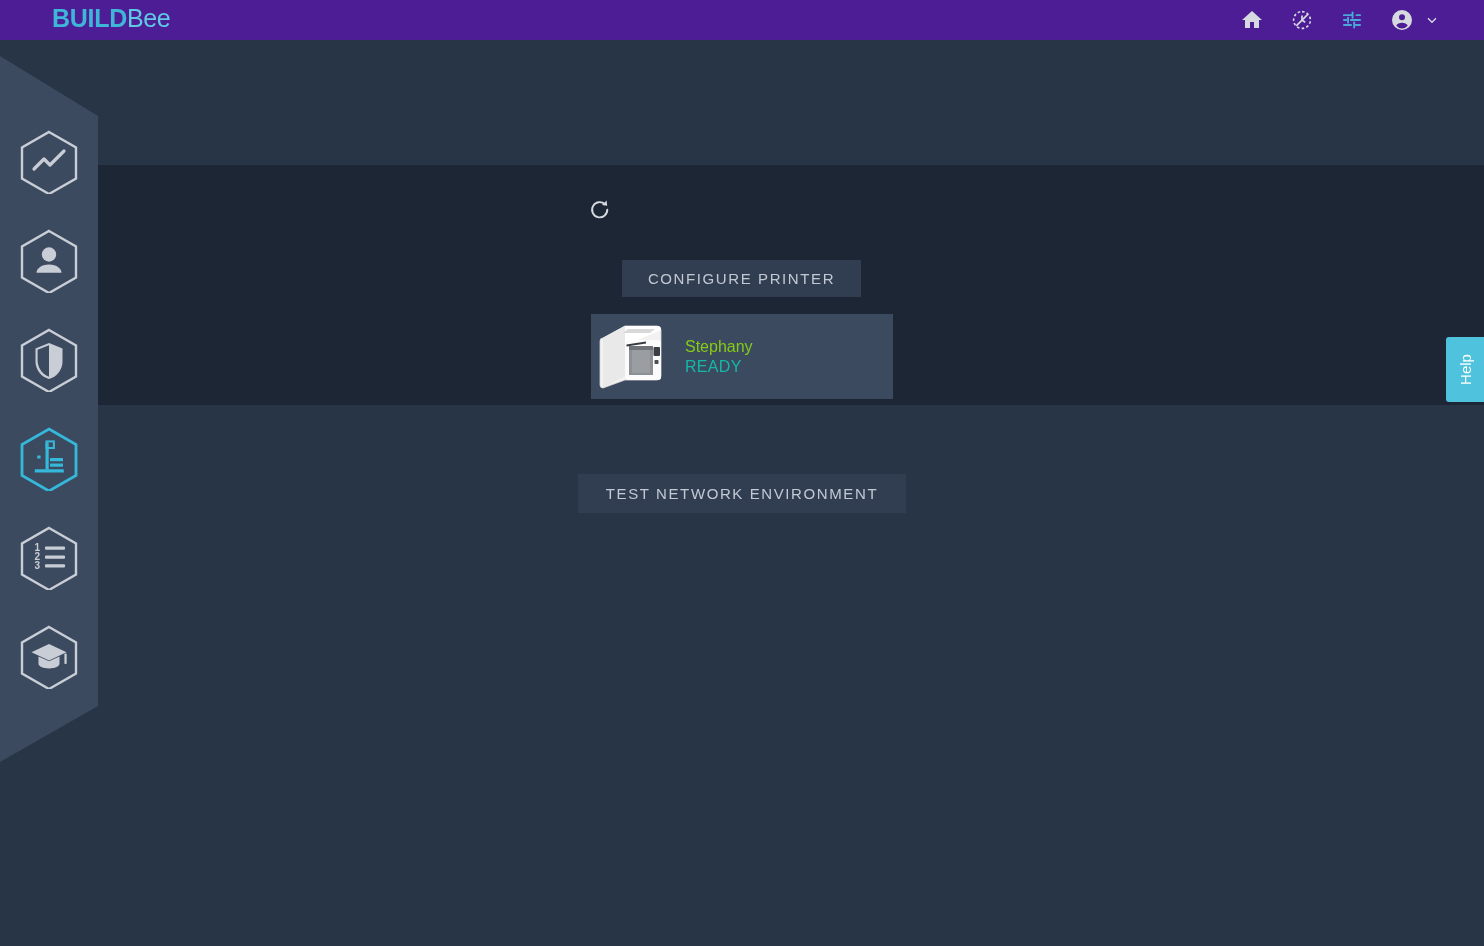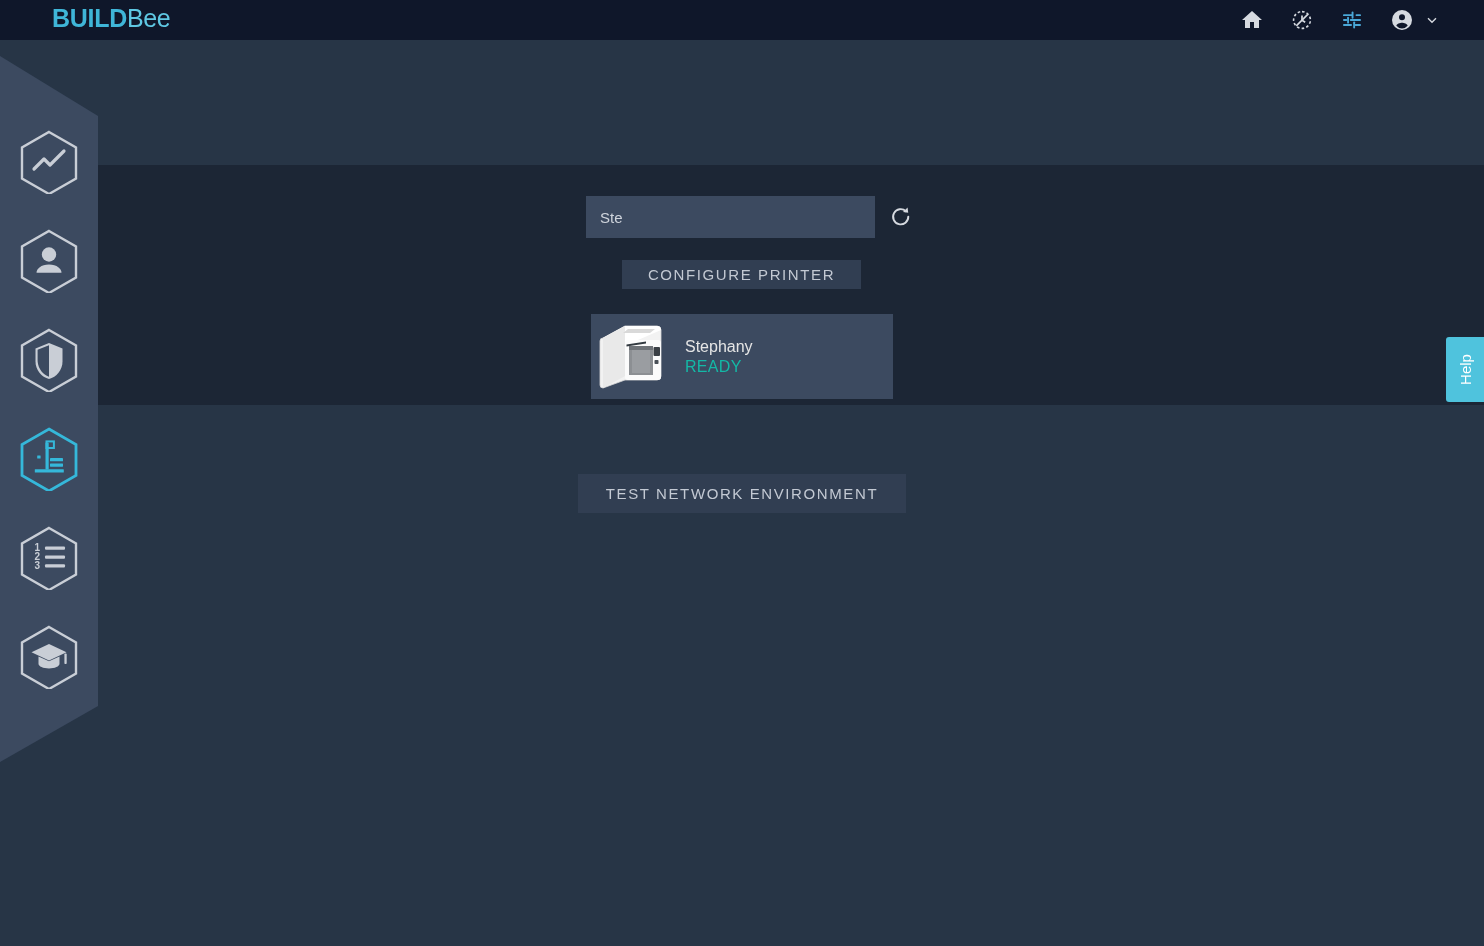--- a/index.html
+++ b/index.html
@@ -7,21 +7,21 @@
     width: 1484px; height: 946px;
     background: #273546;
     font-family: "Liberation Sans", sans-serif;
     overflow: hidden;
   }
   #app { position: relative; width: 1484px; height: 946px; background: #273546; }
 
   
   .header {
     position: absolute; top: 0; left: 0; width: 1484px; height: 40px;
-    background: #0f172a; z-index: 30;
+    background: #4c1d95; z-index: 30;
   }
   .logo {
     position: absolute; left: 52px; top: 4px;
     font-size: 25px; font-weight: 700; letter-spacing: -0.3px;
     white-space: nowrap;
   }
   .logo .b1 { color: #3fb6d8; }
   .logo .b2 { color: #5fc8e3; font-weight: 400; }
 
   .header-icons {
@@ -76,36 +76,36 @@
   }
 
   .btn {
     background: #313e52; border: none; cursor: pointer;
     color: #c3c9d3; font-size: 15px; letter-spacing: 1.6px;
     font-family: "Liberation Sans", sans-serif;
     display: flex; align-items: center; justify-content: center;
   }
   .btn-configure {
     position: absolute; left: 622px; top: 260px;
-    width: 239px; height: 29px;
+    width: 239px; height: 37px;
   }
   .btn-test {
     position: absolute; left: 578px; top: 474px;
     width: 328px; height: 39px;
   }
 
   .printer-card {
     position: absolute; left: 591px; top: 314px;
     width: 302px; height: 85px;
     background: #3c4a60;
     display: flex; align-items: center; cursor: pointer;
   }
   .printer-thumb { width: 78px; height: 78px; margin-left: 4px; flex: none; }
   .printer-info { margin-left: 12px; line-height: 1.25; }
-  .printer-name { font-size: 16px; color: #e5e5e5; }
+  .printer-name { font-size: 16px; color: #84cc16; }
   .printer-status { font-size: 16px; color: #14b8a6; letter-spacing: 0.3px; }
 
   
   .help-tab {
     position: absolute; right: 0; top: 337px;
     width: 38px; height: 65px;
     background: #4fc3dd;
     border-radius: 3px 0 0 3px;
     display: flex; align-items: center; justify-content: center;
     cursor: pointer;
@@ -221,21 +221,20 @@
         </svg>
       </div>
 
     </div>
   </div>
 
 
   <div class="panel"></div>
 
   <div class="search-row">
-    <input class="search-input" type="text" value="Ste" placeholder="Search printer" style="">
     <button class="refresh-btn">
       <svg width="24" height="24" viewBox="0 0 24 24">
         <path fill="none" stroke="#d6dae0" stroke-width="1.9" stroke-linecap="round" d="M19.3 11.6a7.6 7.6 0 1 1-2.4-5.4"></path>
         <path fill="#d6dae0" d="M18.6 2.6l0.6 5.2-5.2-0.9z"></path>
       </svg>
     </button>
   </div>
 
   <button class="btn btn-configure">CONFIGURE PRINTER</button>
 

